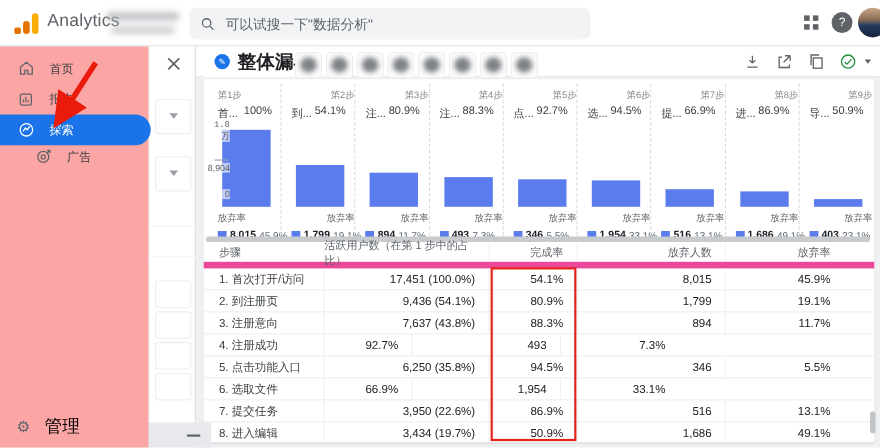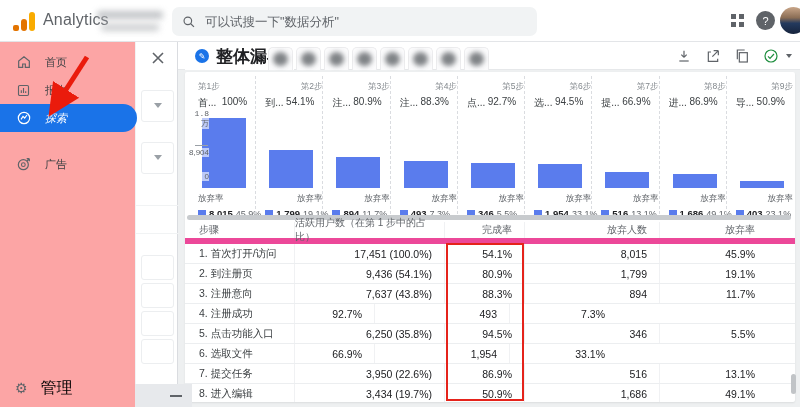--- a/index.html
+++ b/index.html
@@ -141,30 +141,30 @@
     </div>
     <div class="nav-item" style="top:34px;">
       <span class="ic">
           <svg width="15" height="15" viewBox="0 0 24 24">
             <rect x="4" y="4" width="16" height="16" rx="2" fill="none" stroke="#5f6368" stroke-width="1.8"></rect>
             <path d="M8.5 16v-4.5M12 16V8M15.5 16v-3" stroke="#5f6368" stroke-width="1.8"></path>
           </svg>
         </span>
       <span class="lbl">报告</span>
     </div>
-    <div class="nav-item active" style="top:62px;font-style:italic;">
+    <div class="nav-item active" style="top:62px;">
       <span class="ic">
           <svg width="16" height="16" viewBox="0 0 24 24">
             <circle cx="12" cy="12" r="8.5" fill="none" stroke="#fff" stroke-width="1.8"></circle>
             <path d="M7.5 14l3-4.5 2.5 2.5 3.5-4.5" fill="none" stroke="#fff" stroke-width="1.8"></path>
           </svg>
         </span>
       <span class="lbl">探索</span>
     </div>
-    <div class="nav-item" style="top:108px;">
+    <div class="nav-item" style="top:86px;margin-left:16px;">
       <span class="ic">
           <svg width="16" height="16" viewBox="0 0 24 24">
             <circle cx="11" cy="13" r="7.5" fill="none" stroke="#5f6368" stroke-width="1.8"></circle>
             <circle cx="11" cy="13" r="2.8" fill="none" stroke="#5f6368" stroke-width="1.6"></circle>
             <path d="M16.5 7.5 20 4m0 0h-4m4 0v4" stroke="#5f6368" stroke-width="1.8" fill="none"></path>
           </svg>
         </span>
       <span class="lbl">广告</span>
     </div>
     <div class="admin-item">

